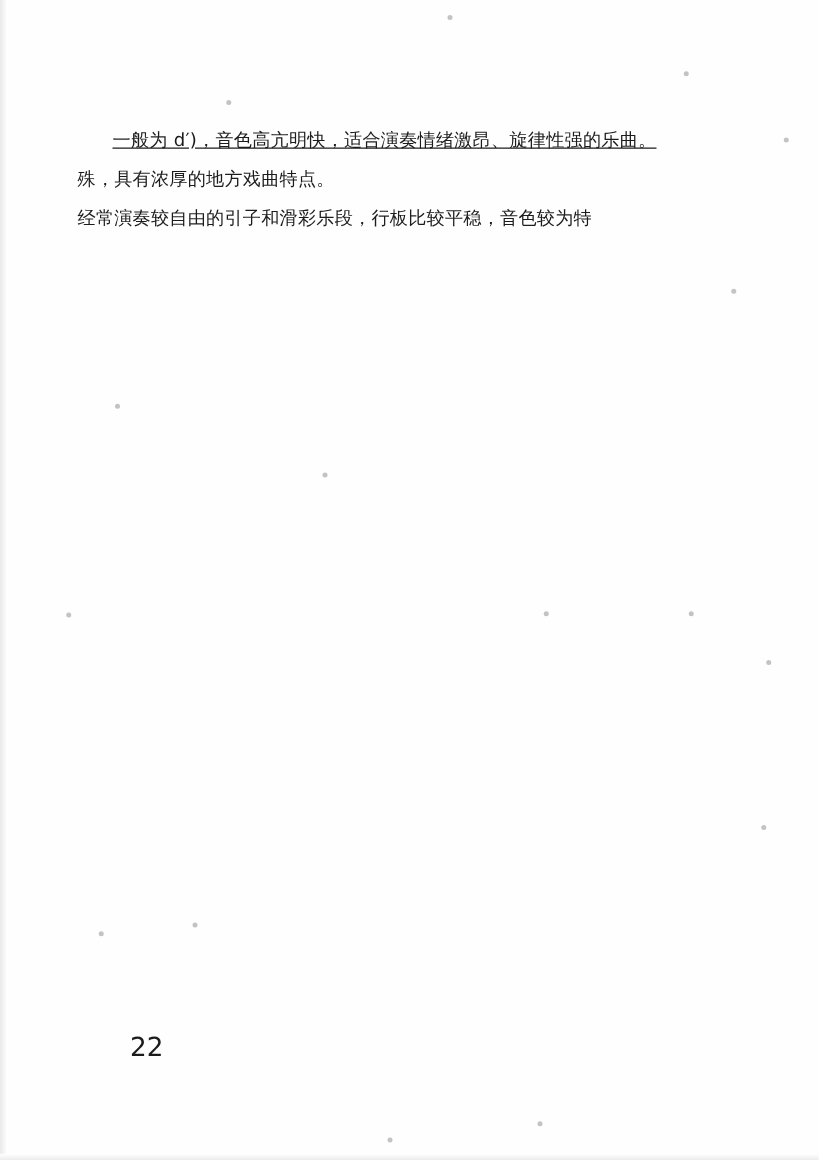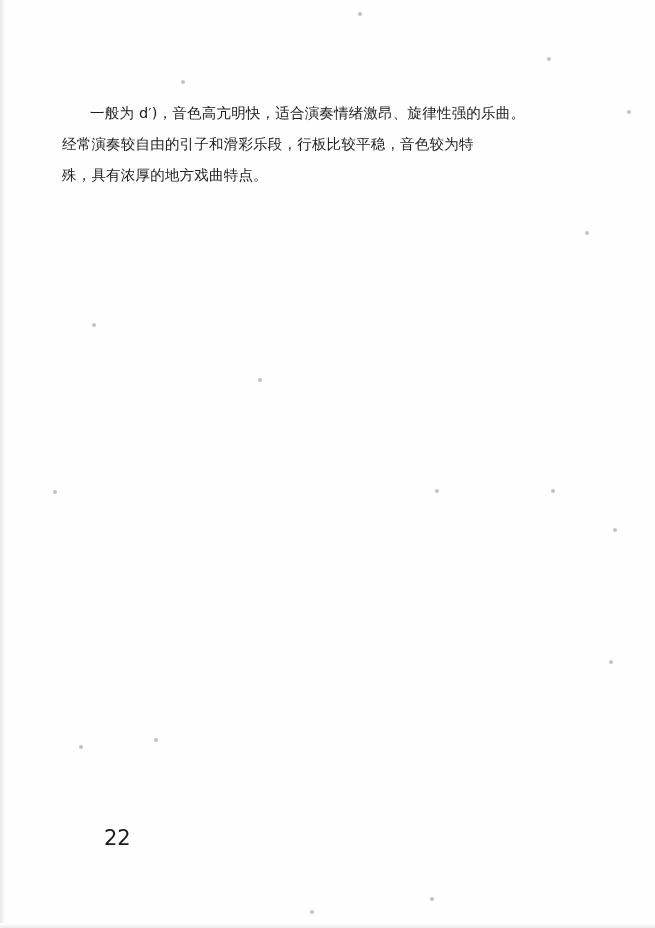--- a/index.html
+++ b/index.html
@@ -51,42 +51,43 @@
     color: #1c1c1c;
     letter-spacing: 0.2px;
     text-align: justify;
   }
   .body-text .line {
     white-space: pre;
     display: block;
   }
   .body-text .line.indent {
     text-indent: 28px;
+    text-decoration: underline;
   }
   .page-number {
     position: absolute;
     left: 104px;
     top: 826px;
     font-family: "DejaVu Sans", sans-serif;
     font-size: 21px;
     color: #1b1b1b;
   }
 </style>
 </head>
 <body>
 
 <div class="page">
 
   <div class="scan-edge-left"></div>
   <div class="scan-edge-bottom"></div>
 
   <div class="body-text">
     <span class="line indent">一般为 d′)，音色高亢明快，适合演奏情绪激昂、旋律性强的乐曲。</span>
+    <span class="line">殊，具有浓厚的地方戏曲特点。</span>
     <span class="line">经常演奏较自由的引子和滑彩乐段，行板比较平稳，音色较为特</span>
-    <span class="line">殊，具有浓厚的地方戏曲特点。</span>
   </div>
 
   <div class="page-number">22</div>
 
   <div id="speckle-layer">
       <div class="speck" style="left: 358px; top: 12px; width: 4px; height: 4px;"></div>
       <div class="speck" style="left: 547px; top: 57px; width: 4px; height: 4px;"></div>
       <div class="speck" style="left: 181px; top: 80px; width: 4px; height: 4px;"></div>
       <div class="speck" style="left: 627px; top: 110px; width: 4px; height: 4px;"></div>
       <div class="speck" style="left: 585px; top: 231px; width: 4px; height: 4px;"></div>

